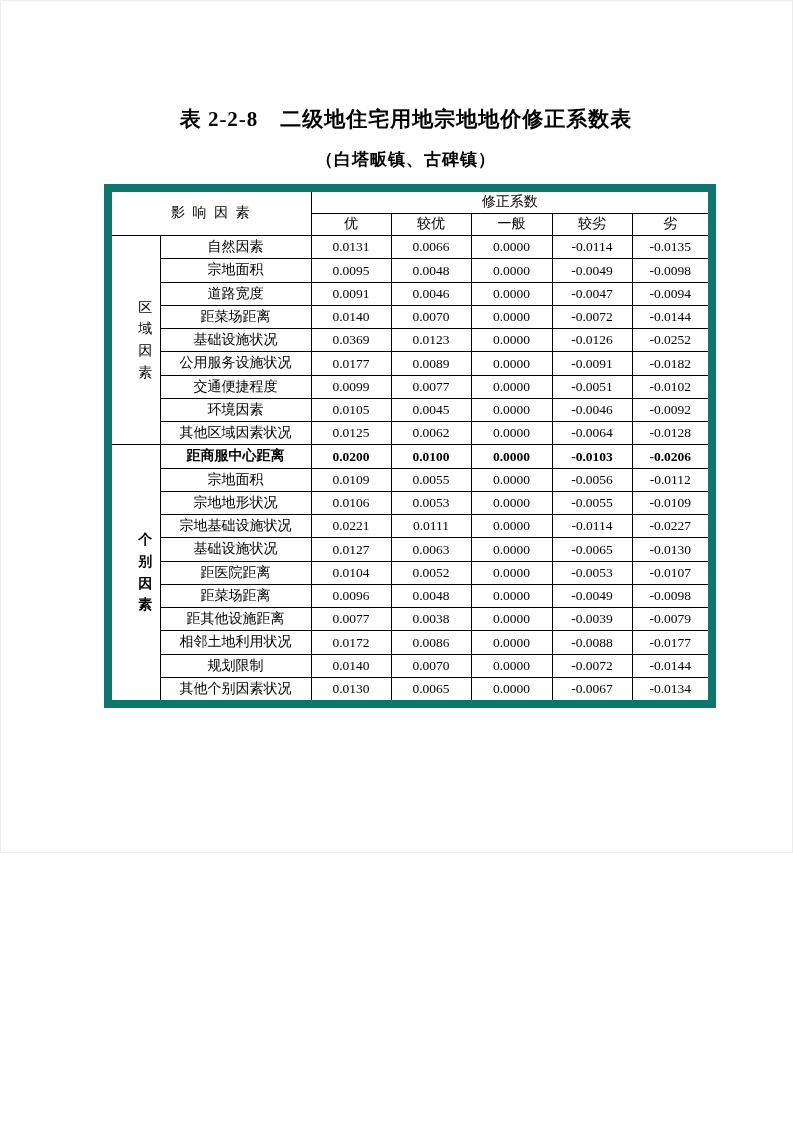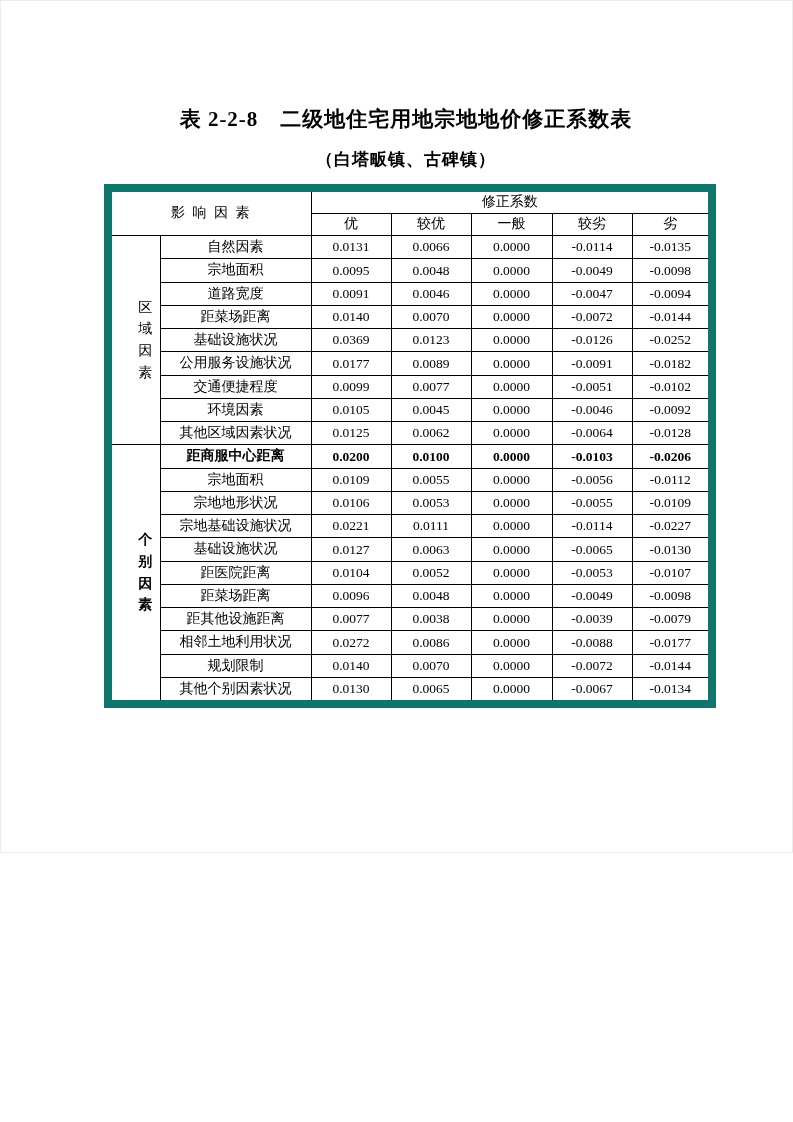--- a/index.html
+++ b/index.html
@@ -244,21 +244,21 @@
         <tr>
           <td class="factor-cell">距其他设施距离</td>
           <td class="value-cell">0.0077</td>
           <td class="value-cell">0.0038</td>
           <td class="value-cell">0.0000</td>
           <td class="value-cell">-0.0039</td>
           <td class="value-cell">-0.0079</td>
         </tr>
         <tr>
           <td class="factor-cell">相邻土地利用状况</td>
-          <td class="value-cell">0.0272</td>
+          <td class="value-cell">0.0172</td>
           <td class="value-cell">0.0086</td>
           <td class="value-cell">0.0000</td>
           <td class="value-cell">-0.0088</td>
           <td class="value-cell">-0.0177</td>
         </tr>
         <tr>
           <td class="factor-cell">规划限制</td>
           <td class="value-cell">0.0140</td>
           <td class="value-cell">0.0070</td>
           <td class="value-cell">0.0000</td>

